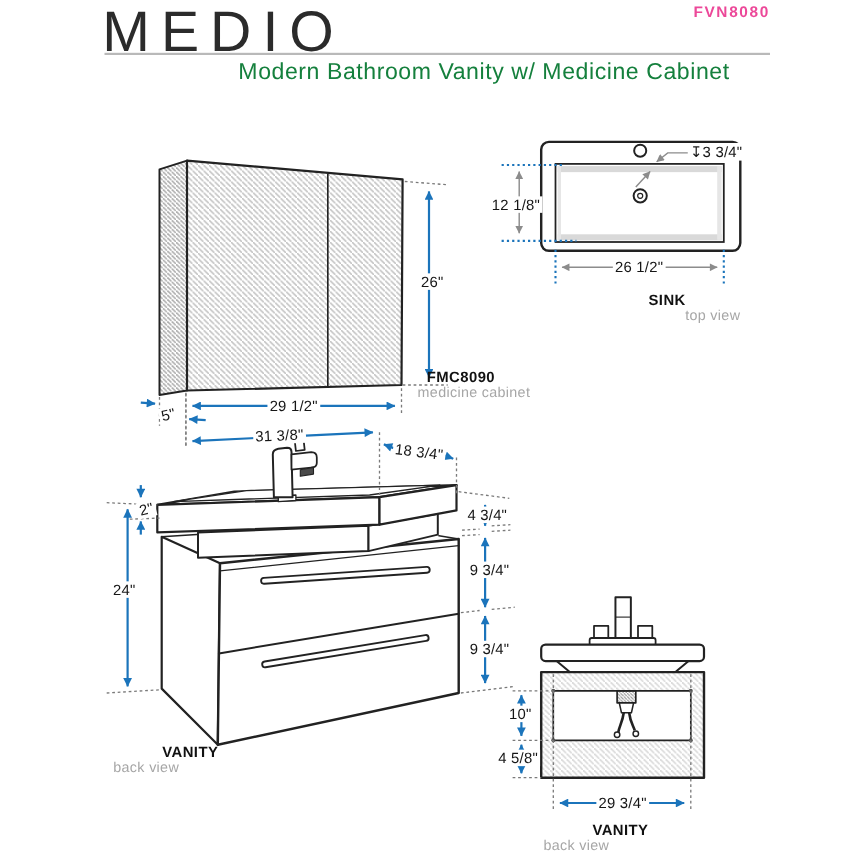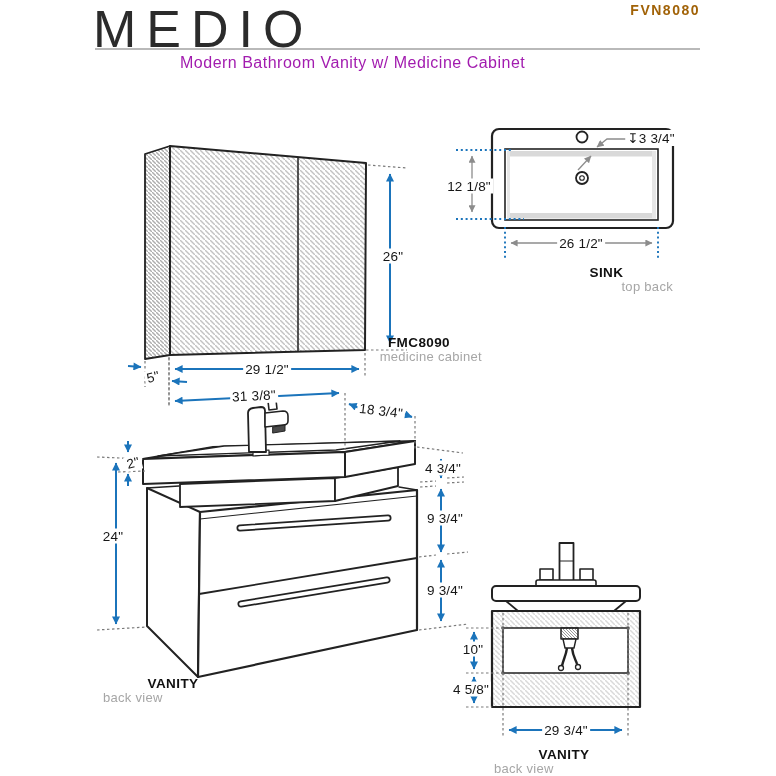--- a/index.html
+++ b/index.html
@@ -8,26 +8,26 @@
     font-family:"Liberation Sans", sans-serif;overflow:hidden;
   }
   .abs{position:absolute;}
   
   .page-title{
     left:93px;top:2px;font-size:52px;line-height:1.05;color:#2b2b2b;
     letter-spacing:10px;font-weight:400;
   }
   .model-code{
     left:560px;top:2px;width:140px;text-align:right;
-    font-size:14px;font-weight:bold;color:#a16207;letter-spacing:1.5px;
+    font-size:14px;font-weight:bold;color:#ec4899;letter-spacing:1.5px;
   }
   .title-rule{left:95px;top:48px;width:605px;height:2px;background:#b9b9b9;}
   .subtitle{
-    left:180px;top:54px;width:520px;text-align:left;
-    font-size:16px;color:#a21caf;letter-spacing:.5px;
+    left:180px;top:54px;width:520px;text-align:center;
+    font-size:21px;color:#15803d;letter-spacing:.5px;
   }
   
   .dim{
     position:absolute;transform:translate(-50%,-50%);
     font-size:13.5px;color:#161616;background:#fff;padding:0 2px;
     white-space:nowrap;letter-spacing:.2px;
   }
   .dim.r-14{transform:translate(-50%,-50%) rotate(-14deg);}
   .dim.r-2{transform:translate(-50%,-50%) rotate(-2.5deg);}
   .dim.r7{transform:translate(-50%,-50%) rotate(7deg);}
@@ -204,21 +204,21 @@
 <span class="dim" style="left:473px;top:649px">10"</span>
 <span class="dim" style="left:471px;top:689px">4 5/8"</span>
 <span class="dim" style="left:566px;top:730px">29 3/4"</span>
 
 <div class="label-block ta-r" style="left:356px;top:335px;width:126px">
   <div class="name">FMC8090</div>
   <div class="cap">medicine cabinet</div>
 </div>
 <div class="label-block ta-r" style="left:540px;top:265px;width:133px">
   <div class="name">SINK</div>
-  <div class="cap">top back</div>
+  <div class="cap">top view</div>
 </div>
 <div class="label-block" style="left:103px;top:676px;width:140px">
   <div class="name">VANITY</div>
   <div class="cap">back view</div>
 </div>
 <div class="label-block" style="left:494px;top:747px;width:140px">
   <div class="name">VANITY</div>
   <div class="cap">back view</div>
 </div>
 

